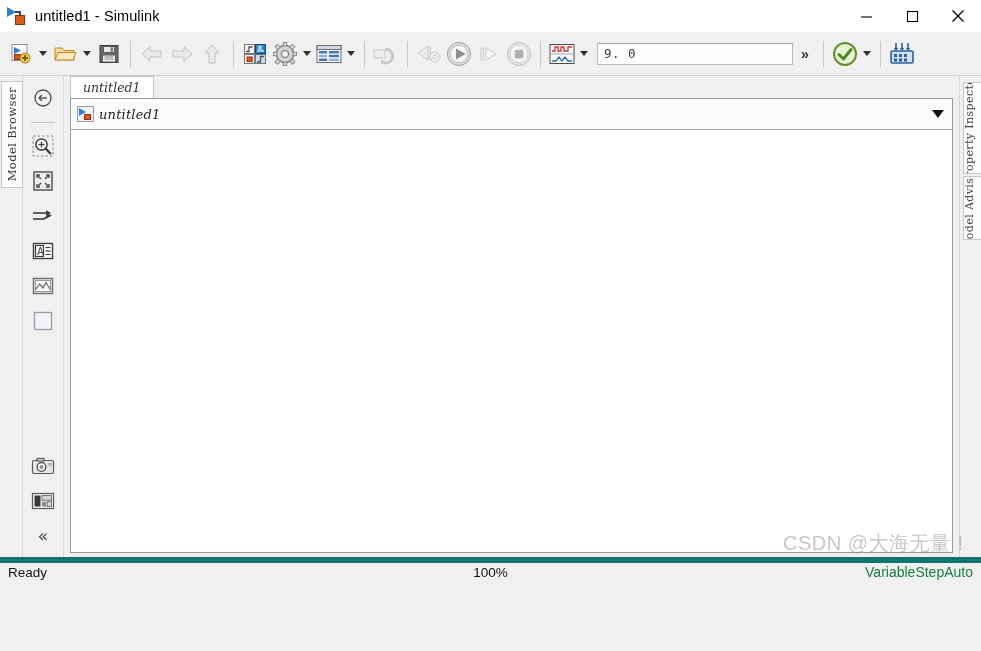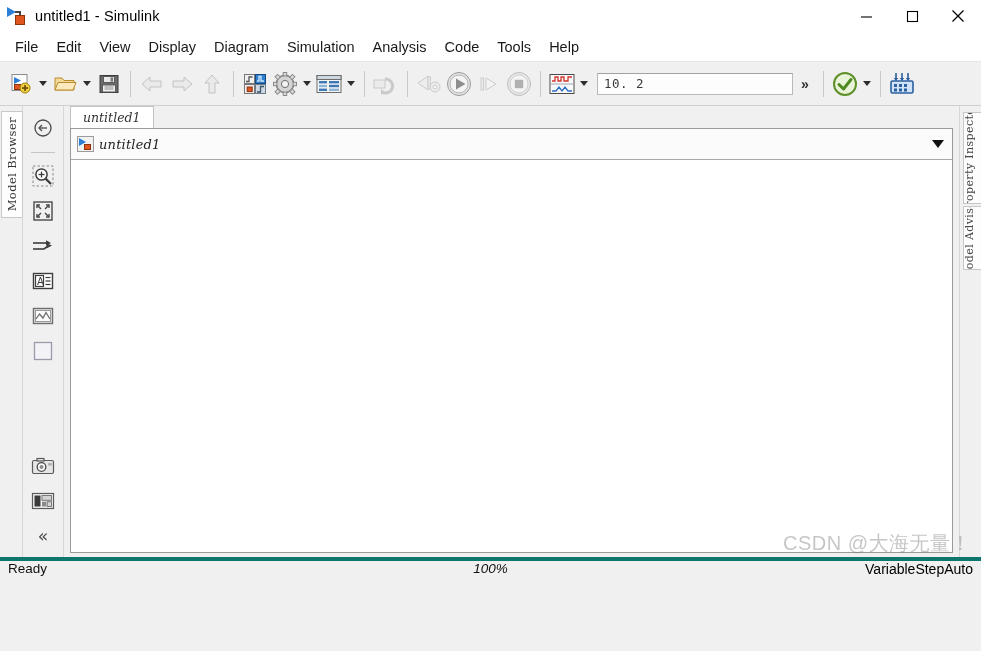--- a/index.html
+++ b/index.html
@@ -250,33 +250,33 @@
   .vtab-right .vtab-label {
     font-family: "DejaVu Serif", serif;
     font-size: 11px; color: #444;
     margin-left: -1px;
   }
 
   
   .statusbar {
     height: 24px; min-height: 24px;
     background: #f0f0f0;
-    border-top: 4px solid #0f766e;
-    display: flex; align-items: flex-start;
+    border-top: 6px solid #0f766e;
+    display: flex; align-items: center;
     position: relative;
     padding: 0 8px;
     box-sizing: border-box;
   }
   .status-ready { font-size: 13.5px; color: #111; }
   .status-zoom {
     position: absolute; left: 0; right: 0; text-align: center;
-    font-size: 13.5px; color: #111; font-style: italic;
+    font-size: 13.5px; color: #111;
   }
   .status-solver {
-    margin-left: auto; font-size: 14px; color: #000000;
+    margin-left: auto; font-size: 14px; color: #15803d;
     position: relative; z-index: 3;
   }
 
   
   .watermark {
     position: absolute; right: 10px; bottom: 24px;
     font-size: 20px; color: rgba(120,120,120,0.42);
     white-space: nowrap; pointer-events: none; z-index: 5;
     letter-spacing: .5px;
   }
@@ -310,32 +310,20 @@
       </div>
       <div class="win-btn">
         <svg width="14" height="14" viewBox="0 0 14 14">
             <line x1="1.5" y1="1.5" x2="12.5" y2="12.5" stroke="#000" stroke-width="1.2"></line>
             <line x1="12.5" y1="1.5" x2="1.5" y2="12.5" stroke="#000" stroke-width="1.2"></line>
           </svg>
       </div>
     </div>
   </div>
 
-  <div class="menubar">
-    <div class="menu-item">File</div>
-    <div class="menu-item">Edit</div>
-    <div class="menu-item">View</div>
-    <div class="menu-item">Display</div>
-    <div class="menu-item">Diagram</div>
-    <div class="menu-item">Simulation</div>
-    <div class="menu-item">Analysis</div>
-    <div class="menu-item">Code</div>
-    <div class="menu-item">Tools</div>
-    <div class="menu-item">Help</div>
-  </div>
 
   <div class="toolbar">
 
     <div class="tb-btn">
       <svg width="24" height="24" viewBox="0 0 24 24">
         <rect x="3" y="2.5" width="15" height="16" fill="#fdfdfd" stroke="#8c8c8c"></rect>
         <polygon points="5,5 12,8.5 5,12" fill="#2b7fd4"></polygon>
         <rect x="5.5" y="12.5" width="6" height="5" fill="#e0561f" stroke="#8c3310"></rect>
         <polygon points="12,16 20,16 20,13 23,18 20,23 20,20 12,20" fill="#f0c419" stroke="#9a7b08" stroke-width=".7" transform="translate(-2,-1) scale(0.55) translate(14,14)"></polygon>
         <g transform="translate(11,11)">
@@ -494,21 +482,21 @@
         <polyline points="4,9 7,9 7,5 10,5 10,9 13,9 13,5 16,5 16,9 20,9 20,5 24,5" fill="none" stroke="#d2342b" stroke-width="1.3"></polyline>
         <line x1="3" y1="12" x2="25" y2="12" stroke="#9aa7b4"></line>
         <polyline points="4,19 8,19 11,15 14,19 17,15 20,19 24,19" fill="none" stroke="#2b6fc0" stroke-width="1.3"></polyline>
       </svg>
     </div>
     <div class="tb-drop">
         <span class="caret"></span>
       </div>
 
     <div class="stoptime" title="10.0">
-      <span>10. 2</span>
+      <span>9. 0</span>
     </div>
 
     <div class="chev-more">»</div>
 
     <div class="tb-sep"></div>
 
     <div class="tb-btn">
       <svg width="28" height="28" viewBox="0 0 28 28">
         <circle cx="14" cy="14" r="11" fill="#e9f3d8" stroke="#5f9029" stroke-width="2"></circle>
         <polyline points="8,14.5 12.5,19 20,9.5" fill="none" stroke="#4d8a1f" stroke-width="3" stroke-linecap="round" stroke-linejoin="round"></polyline>

